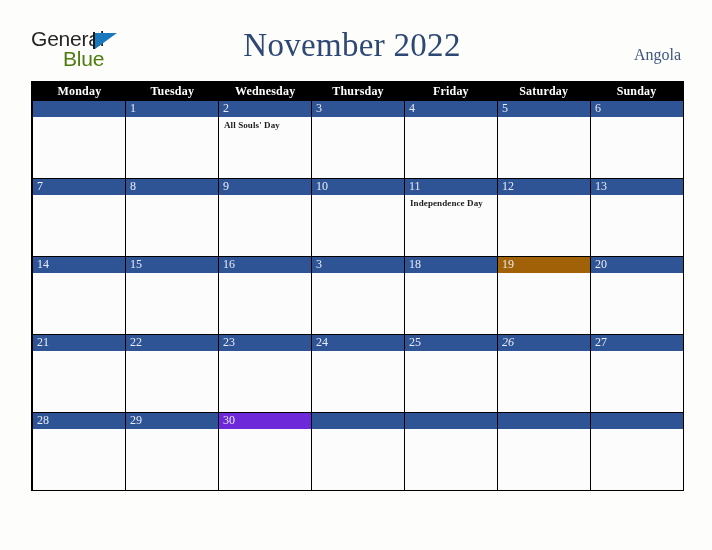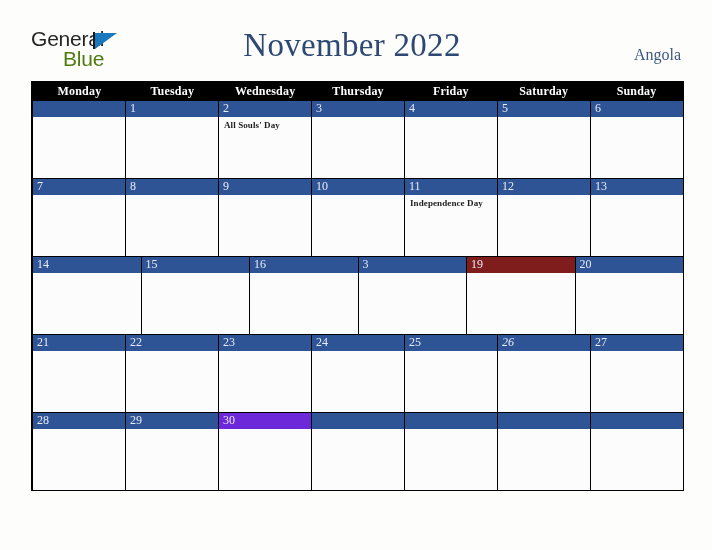--- a/index.html
+++ b/index.html
@@ -299,21 +299,26 @@
             <div class="day-band" style="background: rgb(47, 84, 150);">
               <div class="day-num">16</div>
             </div>
           </div>
           <div class="day-cell">
             <div class="day-band" style="background: rgb(47, 84, 150);">
               <div class="day-num">3</div>
             </div>
           </div>
           <div class="day-cell">
-            <div class="day-band" style="background: #7f1d1d;">
+            <div class="day-band" style="background: rgb(47, 84, 150);">
+              <div class="day-num">18</div>
+            </div>
+          </div>
+          <div class="day-cell">
+            <div class="day-band" style="background: #a16207;">
               <div class="day-num">19</div>
             </div>
           </div>
           <div class="day-cell">
             <div class="day-band" style="background: rgb(47, 84, 150);">
               <div class="day-num">20</div>
             </div>
           </div>
         </div>
         <div class="week-row">

